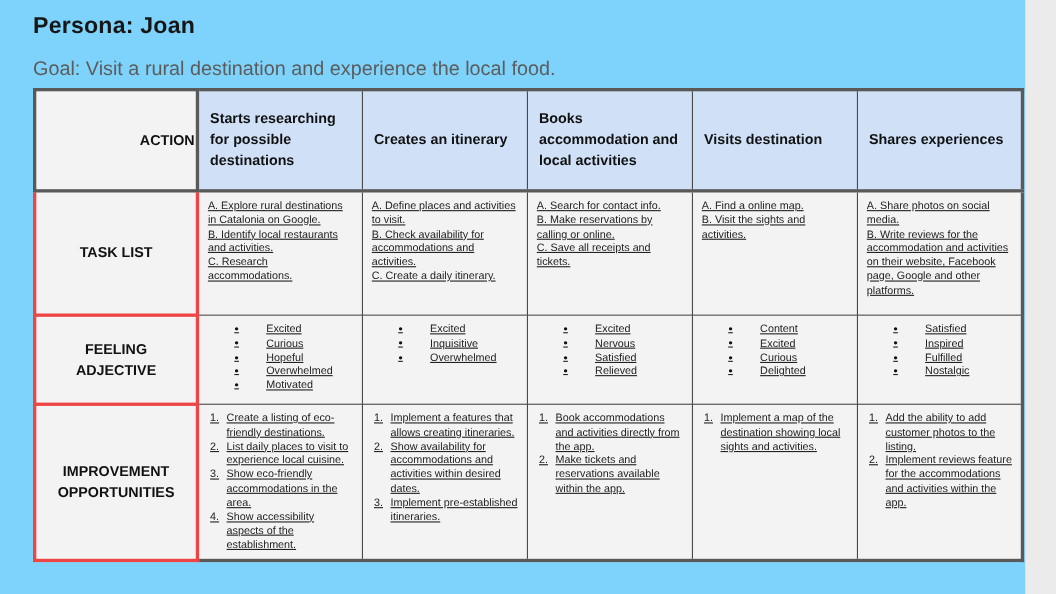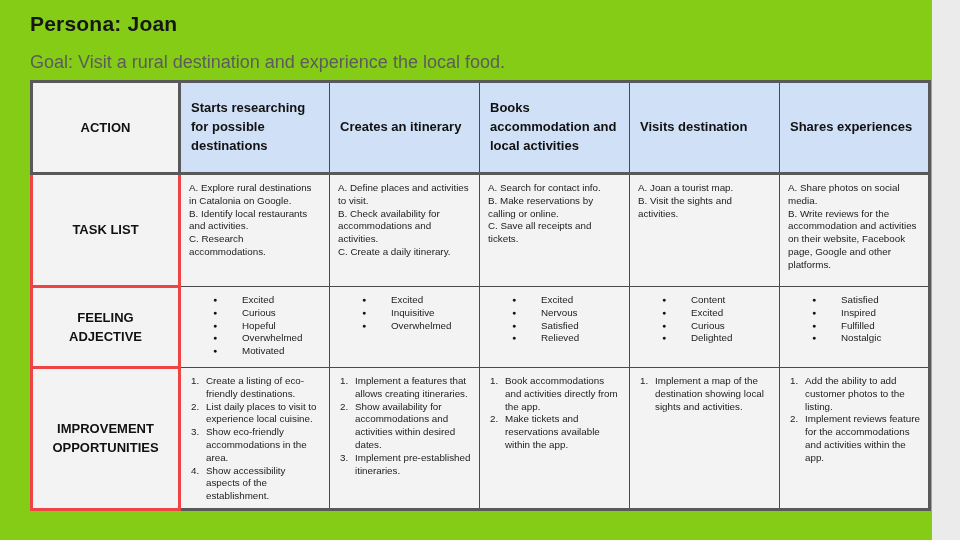--- a/index.html
+++ b/index.html
@@ -3,21 +3,21 @@
 <meta charset="utf-8">
 <style>
   html,body{margin:0;padding:0;}
   body{
     width:960px;height:540px;
     background:#ebebeb;
     font-family:"Liberation Sans","DejaVu Sans",sans-serif;
     color:#1e1e1e;
     -webkit-font-smoothing:antialiased;
   }
-  .slide{position:relative;width:932px;height:540px;background:#84cc16;overflow:hidden;}
+  .slide{position:relative;width:932px;height:540px;background:#7dd3fc;overflow:hidden;}
 
   .title{
     position:absolute;left:30px;top:12px;
     font-size:21px;font-weight:bold;color:#161616;letter-spacing:.2px;
   }
   .subtitle{
     position:absolute;left:30px;top:52px;
     font-size:18px;color:#5c5c5c;
   }
 
@@ -35,21 +35,21 @@
     vertical-align:middle;
     box-sizing:border-box;
   }
 
   
   thead tr{height:92px;}
   th.corner{
     background:#f3f3f3;
     border:3px solid #595959;
     font-size:13px;font-weight:bold;color:#111;
-    text-align:center;
+    text-align:right;
   }
   th.stage-header{
     background:#cfe0f7;
     border-bottom:3px solid #595959;
     font-size:13px;font-weight:bold;color:#111;
     text-align:left;
     padding:4px 10px;
     line-height:1.45;
   }
 
@@ -67,20 +67,21 @@
   tbody tr:nth-child(2){height:81px;}
   tbody tr:nth-child(3){height:121px;}
 
   td.data-cell{
     vertical-align:top;
     padding:7px 8px 5px 8px;
     font-size:9.8px;
     line-height:12.8px;
     color:#222;
     background:#f3f3f3;
+    text-decoration:underline;
   }
 
   
   .plain-item{margin:0;}
 
   
   .bullet-row{display:flex;align-items:flex-start;}
   .bullet-glyph{
     flex:0 0 53px;box-sizing:border-box;
     padding-left:24px;
@@ -135,21 +136,21 @@
             <div class="plain-item">A. Define places and activities to visit.</div>
             <div class="plain-item">B. Check availability for accommodations and activities.</div>
             <div class="plain-item">C. Create a daily itinerary.</div>
           </td>
           <td class="data-cell">
             <div class="plain-item">A. Search for contact info.</div>
             <div class="plain-item">B. Make reservations by calling or online.</div>
             <div class="plain-item">C. Save all receipts and tickets.</div>
           </td>
           <td class="data-cell">
-            <div class="plain-item">A. Joan a tourist map.</div>
+            <div class="plain-item">A. Find a online map.</div>
             <div class="plain-item">B. Visit the sights and activities.</div>
           </td>
           <td class="data-cell">
             <div class="plain-item">A. Share photos on social media.</div>
             <div class="plain-item">B. Write reviews for the accommodation and activities on their website, Facebook page, Google and other platforms.</div>
           </td>
         </tr>
         <tr>
           <th class="row-label">FEELING ADJECTIVE</th>
           <td class="data-cell">

